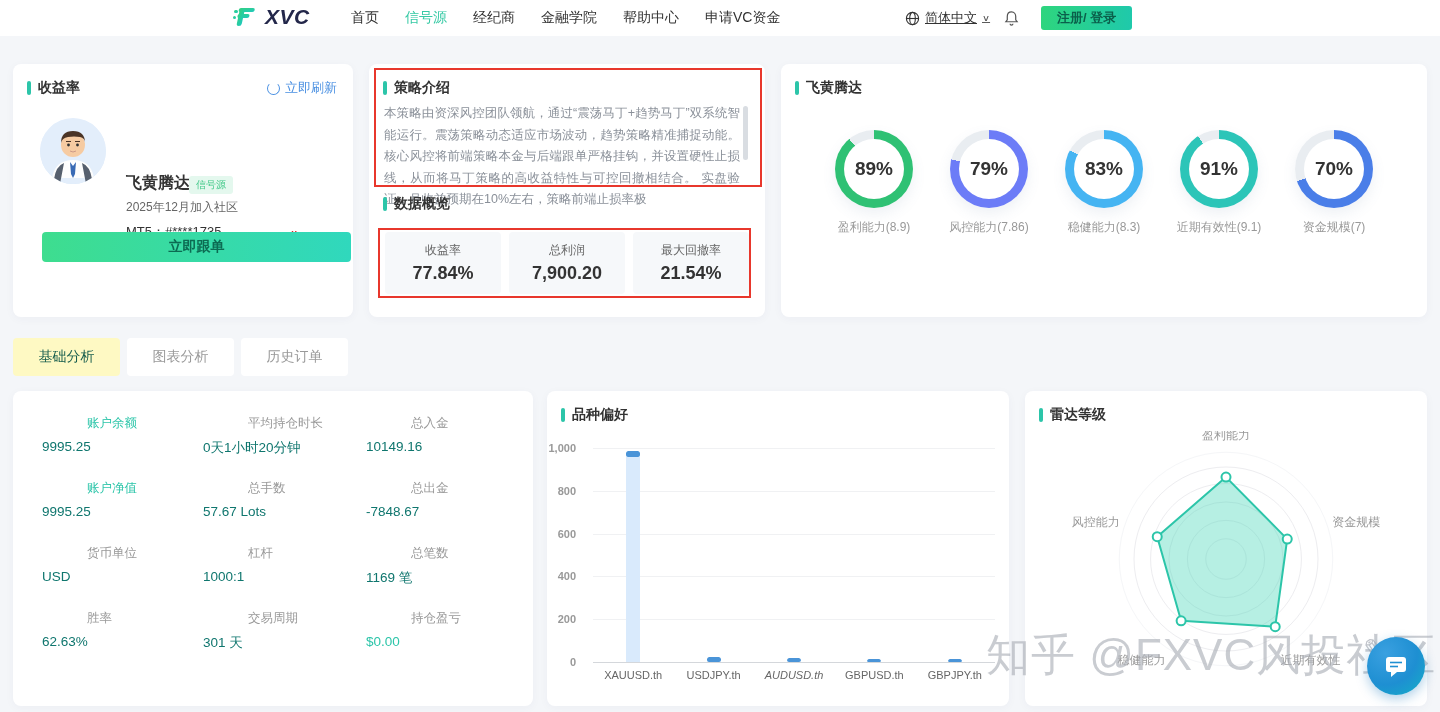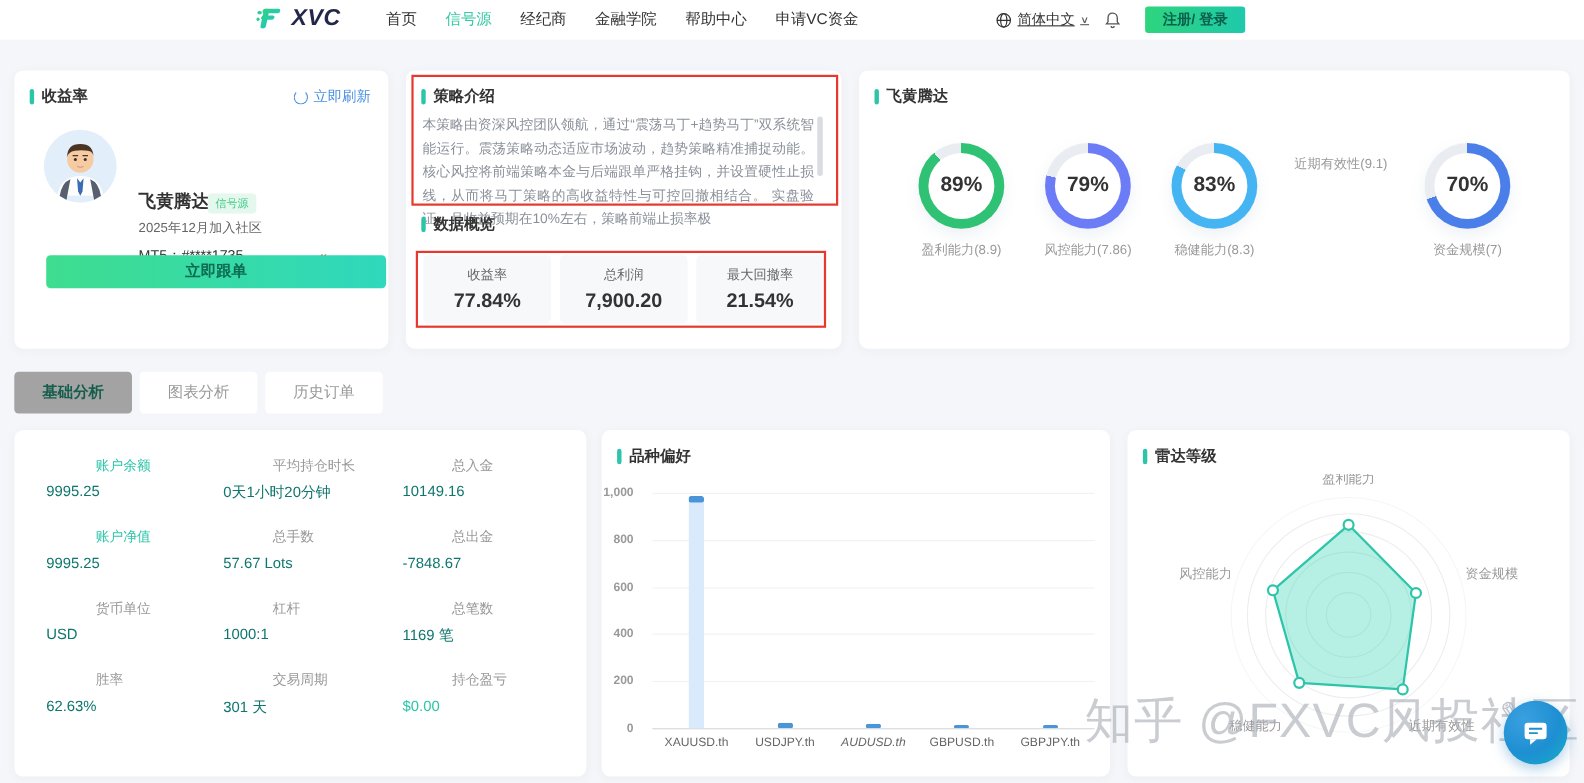--- a/index.html
+++ b/index.html
@@ -65,21 +65,21 @@
   .ring-wrap { display:flex; flex-direction:column; align-items:center; width:110px; }
   .ring { width:78px; height:78px; border-radius:50%; position:relative; box-shadow:0 6px 14px rgba(90,120,160,0.10); }
   .ring::before { content:""; position:absolute; inset:9px; background:#fff; border-radius:50%; }
   .ring .pct { position:absolute; inset:0; display:flex; align-items:center; justify-content:center;
     font-size:19px; font-weight:bold; color:#333; }
   .ring-label { margin-top:11px; font-size:12px; color:#999; white-space:nowrap; }
 
   
   .tabs { position:absolute; left:13px; top:338px; display:flex; gap:7px; }
   .tab { width:107px; height:38px; border:none; border-radius:4px; background:#fff; color:#999; font-size:14px; cursor:pointer; }
-  .tab.active { background:#a3a3a3; color:#175d4d; font-weight:bold; }
+  .tab.active { background:#fef9c3; color:#175d4d; font-weight:normal; }
 
   
   .stats-grid { position:absolute; left:29px; top:24px; width:470px; display:grid;
     grid-template-columns:161px 163px 146px; grid-auto-rows:65px; }
   .cell-label { font-size:12.5px; color:#999;margin-left:45px; }
   .cell-label.green { color:#2cc5a9; }
   .cell-value { margin-top:7px; font-size:13.5px; color:#0f766e; }
   .cell-value.green { color:#2cc5a9; }
 
   
@@ -239,20 +239,23 @@
           </div>
           <div class="ring-label">风控能力(7.86)</div>
         </div>
         <div class="ring-wrap">
           <div class="ring" style="background: conic-gradient(rgb(69, 180, 242) 0deg, rgb(69, 180, 242) 83%, rgb(233, 237, 241) 83%, rgb(233, 237, 241) 100%);">
             <div class="pct">83%</div>
           </div>
           <div class="ring-label">稳健能力(8.3)</div>
         </div>
         <div class="ring-wrap">
+          <div class="ring" style="background: conic-gradient(rgb(44, 197, 184) 0deg, rgb(44, 197, 184) 91%, rgb(233, 237, 241) 91%, rgb(233, 237, 241) 100%);">
+            <div class="pct">91%</div>
+          </div>
           <div class="ring-label">近期有效性(9.1)</div>
         </div>
         <div class="ring-wrap">
           <div class="ring" style="background: conic-gradient(rgb(74, 126, 232) 0deg, rgb(74, 126, 232) 70%, rgb(233, 237, 241) 70%, rgb(233, 237, 241) 100%);">
             <div class="pct">70%</div>
           </div>
           <div class="ring-label">资金规模(7)</div>
         </div>
       </div>
   </section>

